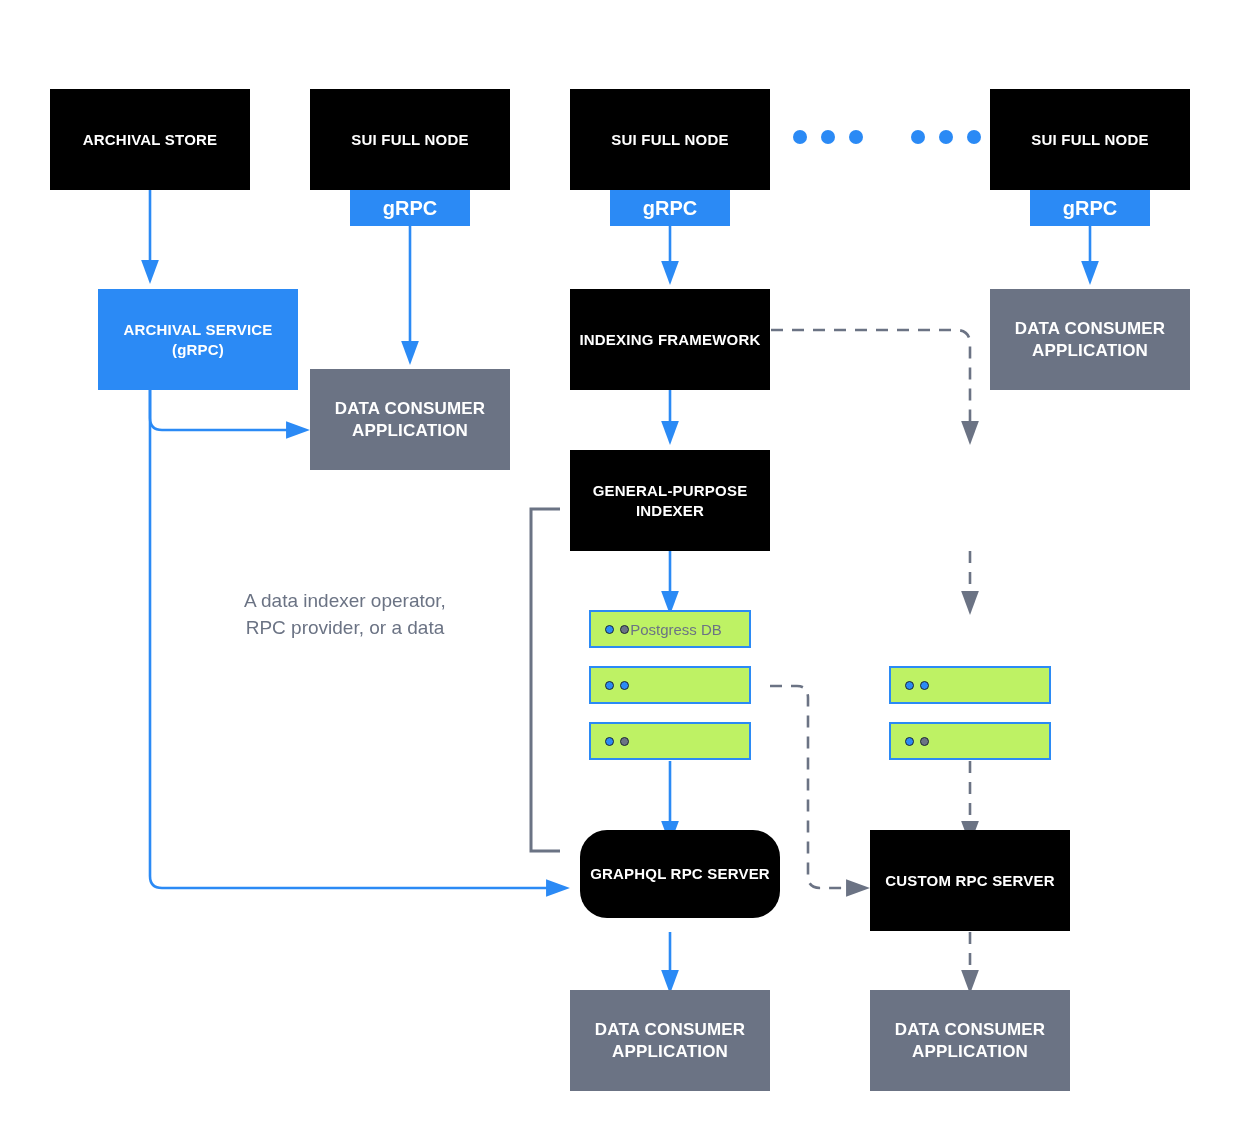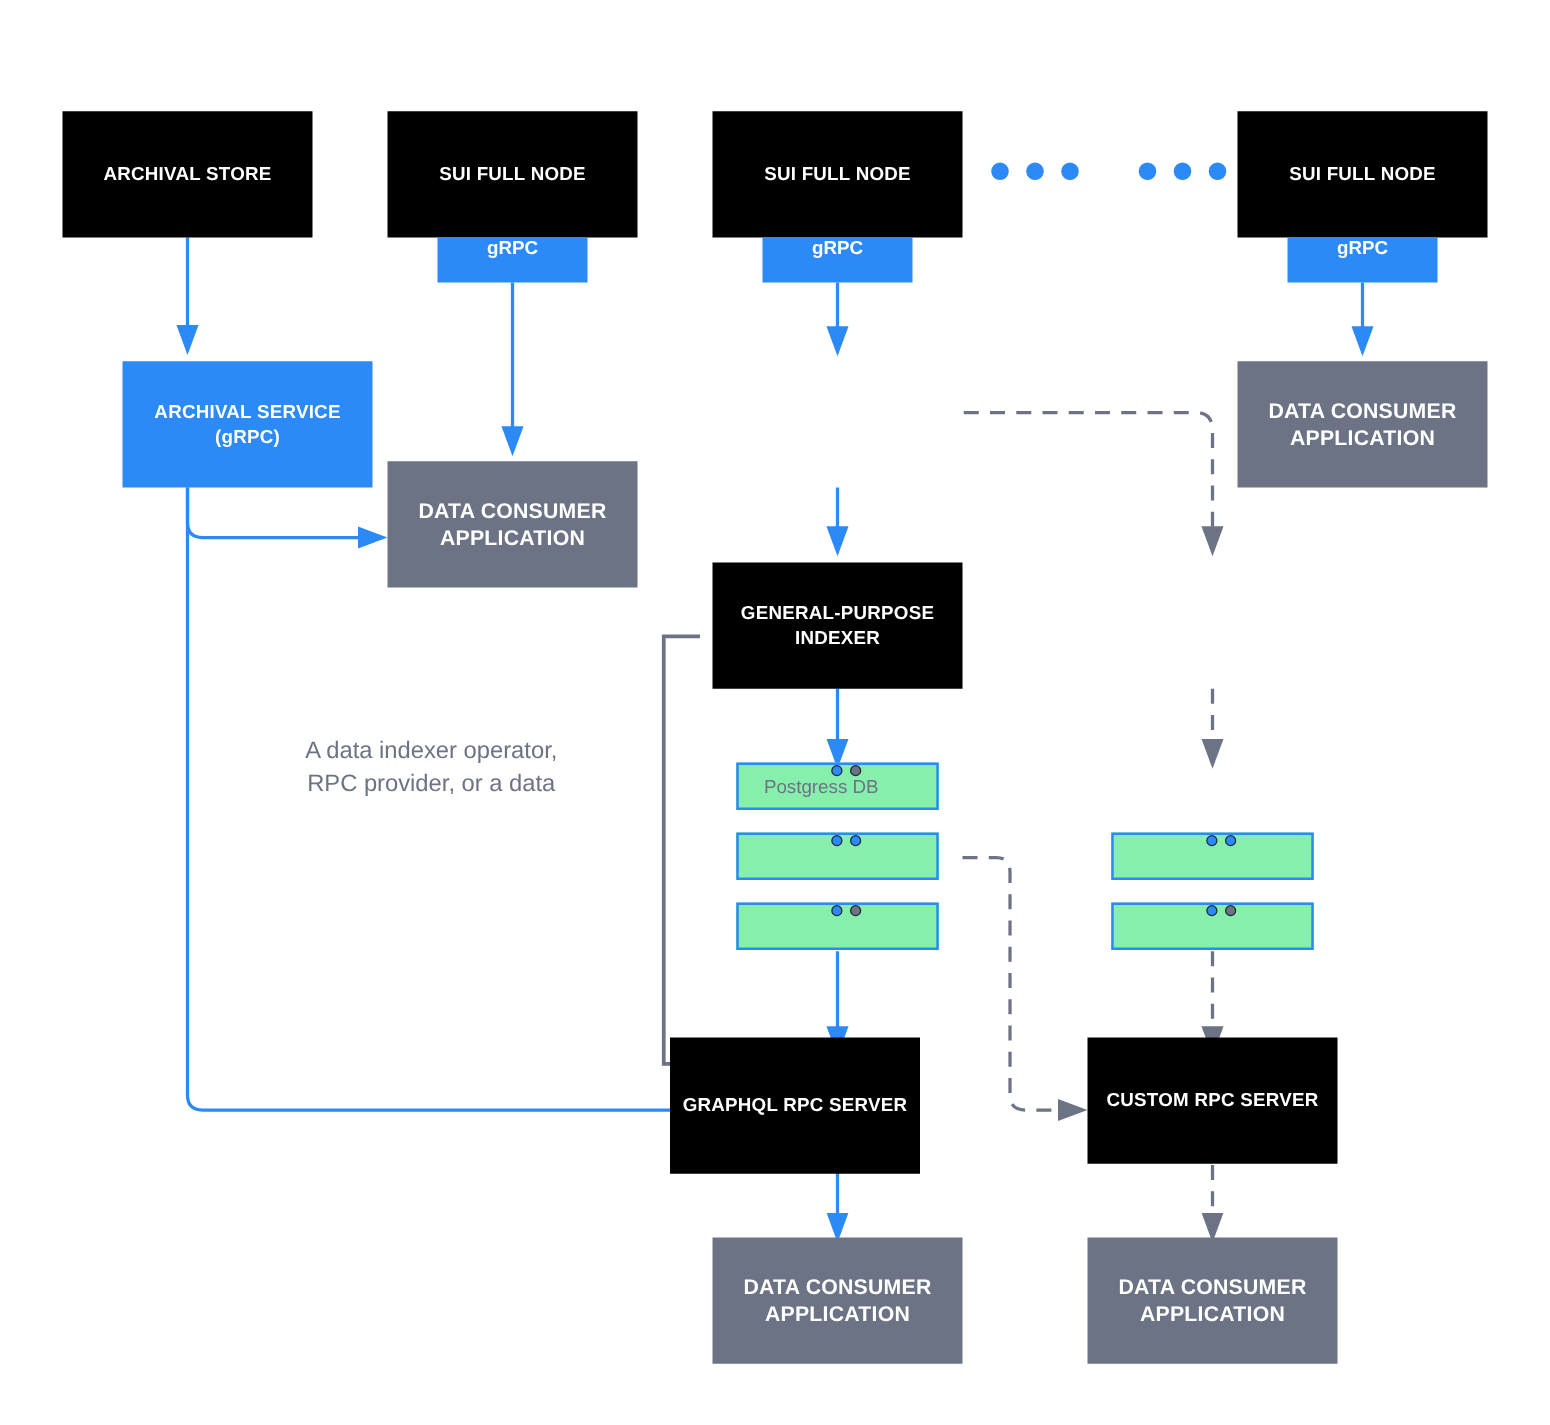--- a/index.html
+++ b/index.html
@@ -52,33 +52,33 @@
     background: #2b8af5;
     color: #ffffff;
     font-size: 15px;
     font-weight: 700;
   }
   .badge-grpc {
     position: absolute;
     box-sizing: border-box;
     background: #2b8af5;
     color: #ffffff;
-    font-size: 15px;
-    font-weight: 700;
-    display: flex;
+    font-size: 20px;
+    font-weight: 700;
+    display: flex;
+    align-items: center;
     justify-content: center;
   }
   .db-box {
     position: absolute;
     box-sizing: border-box;
     border: 2px solid #2b8af5;
-    background: #86efac;
-    display: flex;
-    align-items: center;
-    flex-direction: column;
+    background: #bef264;
+    display: flex;
+    align-items: center;
   }
   .db-dots {
     display: flex;
     gap: 6px;
     margin-left: 14px;
     align-items: center;
   }
   .db-dot {
     width: 9px;
     height: 9px;
@@ -203,20 +203,23 @@
   <div class="node node-blue" style="left:50px; top:289px; width:200px; height:101px; flex-direction:column;margin-left:48px;">
     <span>ARCHIVAL SERVICE</span>
     <span>(gRPC)</span>
   </div>
 
   <div class="node node-gray" style="left:310px; top:369px; width:200px; height:101px; flex-direction:column;">
     <span>DATA CONSUMER</span>
     <span>APPLICATION</span>
   </div>
 
+  <div class="node node-black" style="left:570px; top:289px; width:200px; height:101px;">
+    <span>INDEXING FRAMEWORK</span>
+  </div>
 
   <div class="node node-gray" style="left:990px; top:289px; width:200px; height:101px; flex-direction:column;">
     <span>DATA CONSUMER</span>
     <span>APPLICATION</span>
   </div>
 
   <div class="node node-black" style="left:570px; top:450px; width:200px; height:101px; flex-direction:column;">
     <span>GENERAL-PURPOSE</span>
     <span>INDEXER</span>
   </div>
@@ -261,21 +264,21 @@
   </div>
 
   <div class="db-box" style="left:889px; top:722px; width:162px; height:38px;">
     <span class="db-dots">
       <span class="db-dot dot-blue"></span>
       <span class="db-dot dot-gray"></span>
     </span>
     <span class="db-label"></span>
   </div>
 
-  <div class="node node-black" style="left:536px; top:830px; width:200px; height:109px;">
+  <div class="node node-black" style="left:580px; top:830px; width:200px; height:88px;border-radius:27px;">
     <span>GRAPHQL RPC SERVER</span>
   </div>
 
   <div class="node node-black" style="left:870px; top:830px; width:200px; height:101px;">
     <span>CUSTOM RPC SERVER</span>
   </div>
 
   <div class="node node-gray" style="left:570px; top:990px; width:200px; height:101px; flex-direction:column;">
     <span>DATA CONSUMER</span>
     <span>APPLICATION</span>

